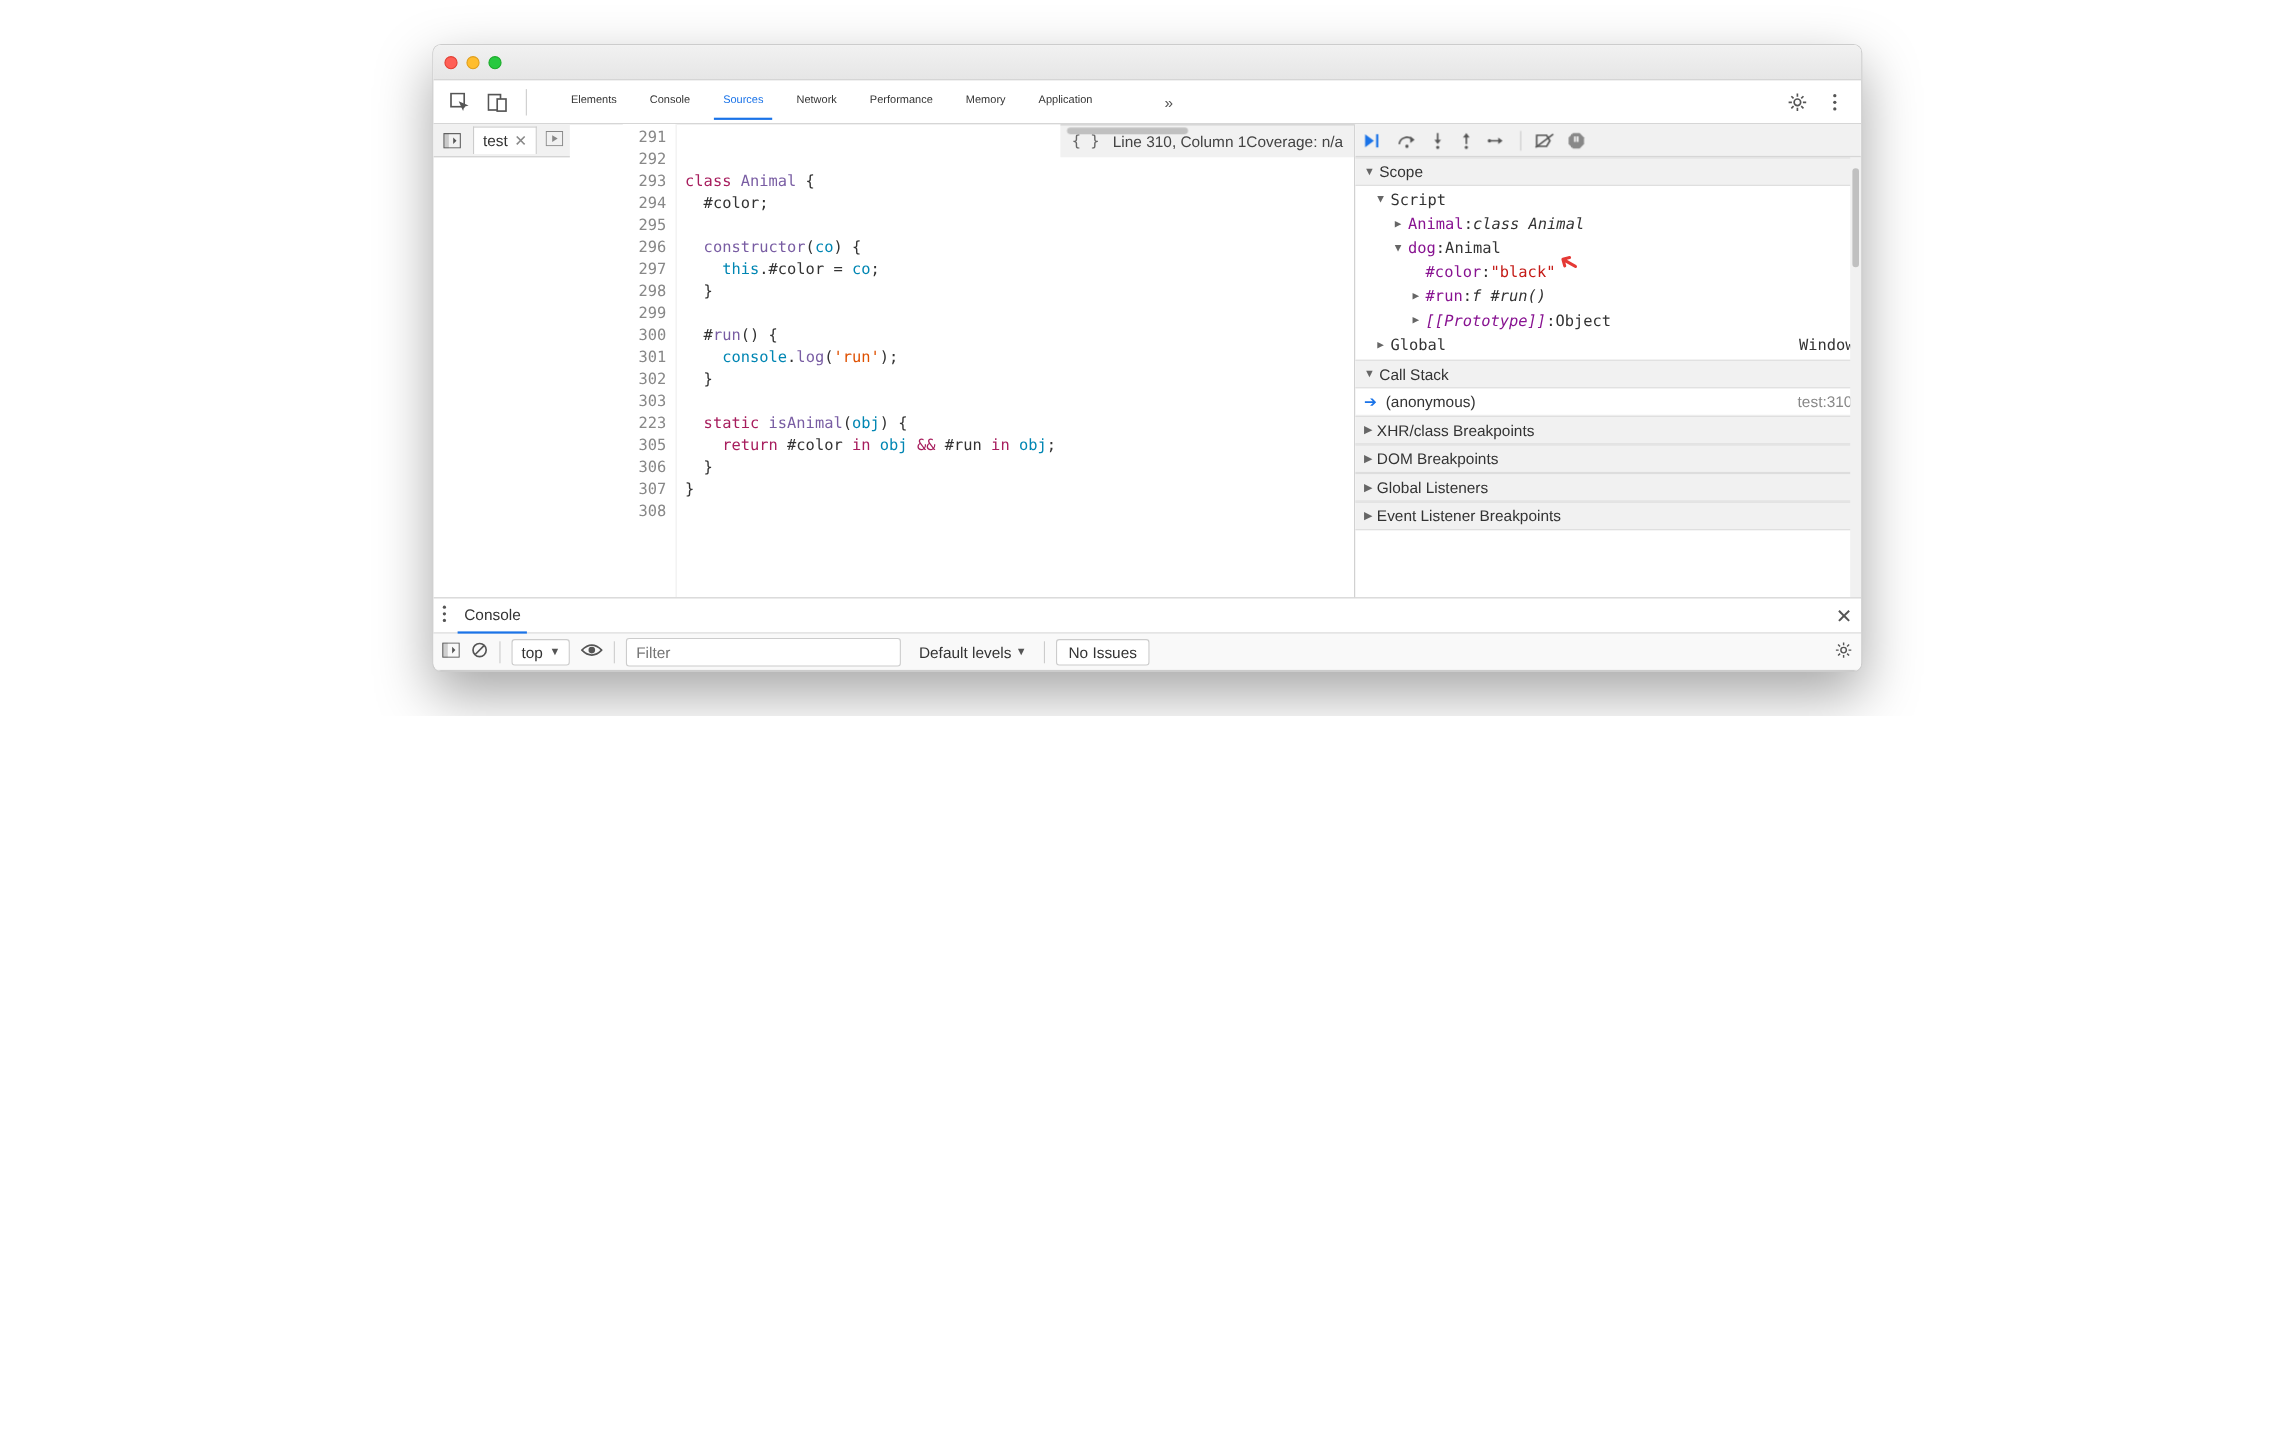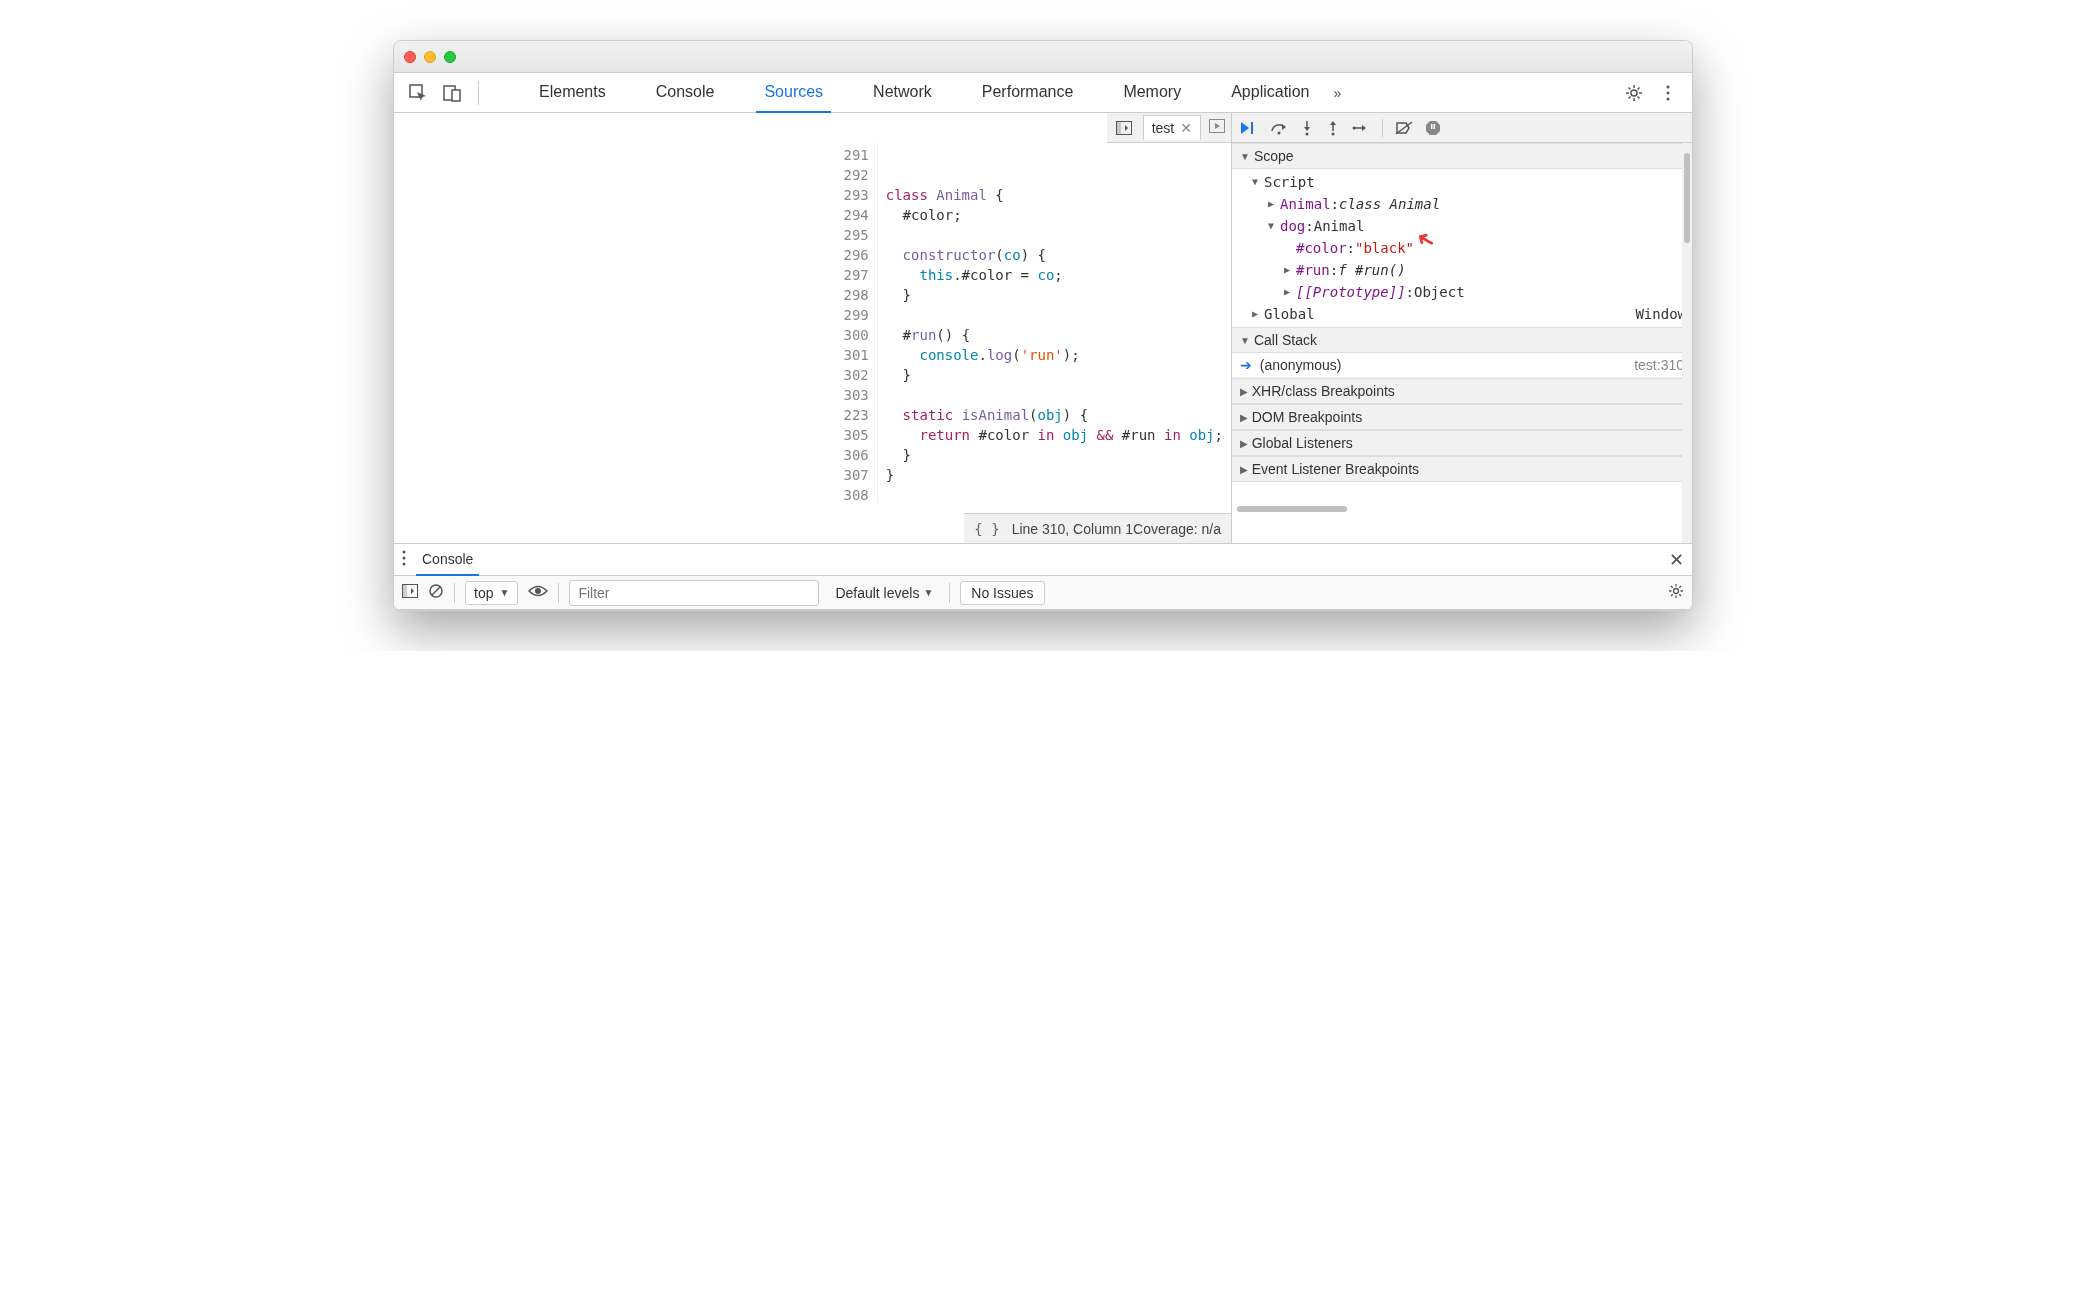--- a/index.html
+++ b/index.html
@@ -8,24 +8,24 @@
   .titlebar { height: 32px; background: linear-gradient(#f1f1f1,#e6e6e6); border-bottom: 1px solid #ccc; display: flex; align-items: center; padding: 0 10px; }
   .traffic { display: flex; gap: 8px; }
   .dot { width: 12px; height: 12px; border-radius: 50%; }
   .dot.red { background: #ff5f56; border: 1px solid #e33e32; }
   .dot.yellow { background: #ffbd2e; border: 1px solid #e09e1a; }
   .dot.green { background: #27c93f; border: 1px solid #1aab29; }
   .wintitle { flex: 1; text-align: center; color: #555; font-size: 14px; padding-right: 50px; }
   .toolbar { height: 40px; border-bottom: 1px solid #ccc; display: flex; align-items: center; padding: 0 10px; gap: 6px; }
   .toolbar .icon-btn { width: 28px; height: 28px; display: flex; align-items: center; justify-content: center; color: #555; cursor: pointer; border-radius: 3px; }
   .tabs { display: flex; gap: 14px; margin-left: 20px; flex: 1; }
-  .tab { padding: 10px 8px; cursor: pointer; color: #333; font-size: 16px; margin-left: 20px; }
+  .tab { padding: 10px 8px; cursor: pointer; color: #333; font-size: 10px; }
   .tab.active { color: #1a73e8; border-bottom: 2px solid #1a73e8; }
   .main { display: flex; height: 430px; }
-  .sources { flex: 1; display: flex; flex-direction: column; border-right: 1px solid #ccc; align-items: flex-end; }
+  .sources { flex: 1; display: flex; flex-direction: row; border-right: 1px solid #ccc; }
   .file-tabs { height: 30px; background: #f1f1f1; border-bottom: 1px solid #ccc; display: flex; align-items: center; padding: 0 6px; gap: 8px; }
   .file-tabs .sidebar-toggle { width: 22px; height: 22px; display:flex;align-items:center;justify-content:center;color:#555;cursor:pointer; }
   .file-tab { display: flex; align-items: center; gap: 6px; padding: 4px 8px; background: #fff; border: 1px solid #ccc; border-bottom: none; font-size: 14px; cursor:pointer;}
   .file-tab .close { color: #888; cursor:pointer; }
   .run-indicator { margin-left:auto; color:#888; }
   .code-area { flex: 1; display: flex; overflow: auto; font-family: Menlo, Consolas, monospace; font-size: 14px; line-height: 20px; position:relative;padding-left:48px; }
   .gutter { background: #fff; text-align: right; color: #888; padding: 2px 8px 2px 14px; border-right: 1px solid #eee; user-select:none; }
   .code { padding: 2px 8px; white-space: pre; position:relative; flex:1;}
   .kw { color: #a71d5d; }
   .fn { color: #795da3; }

